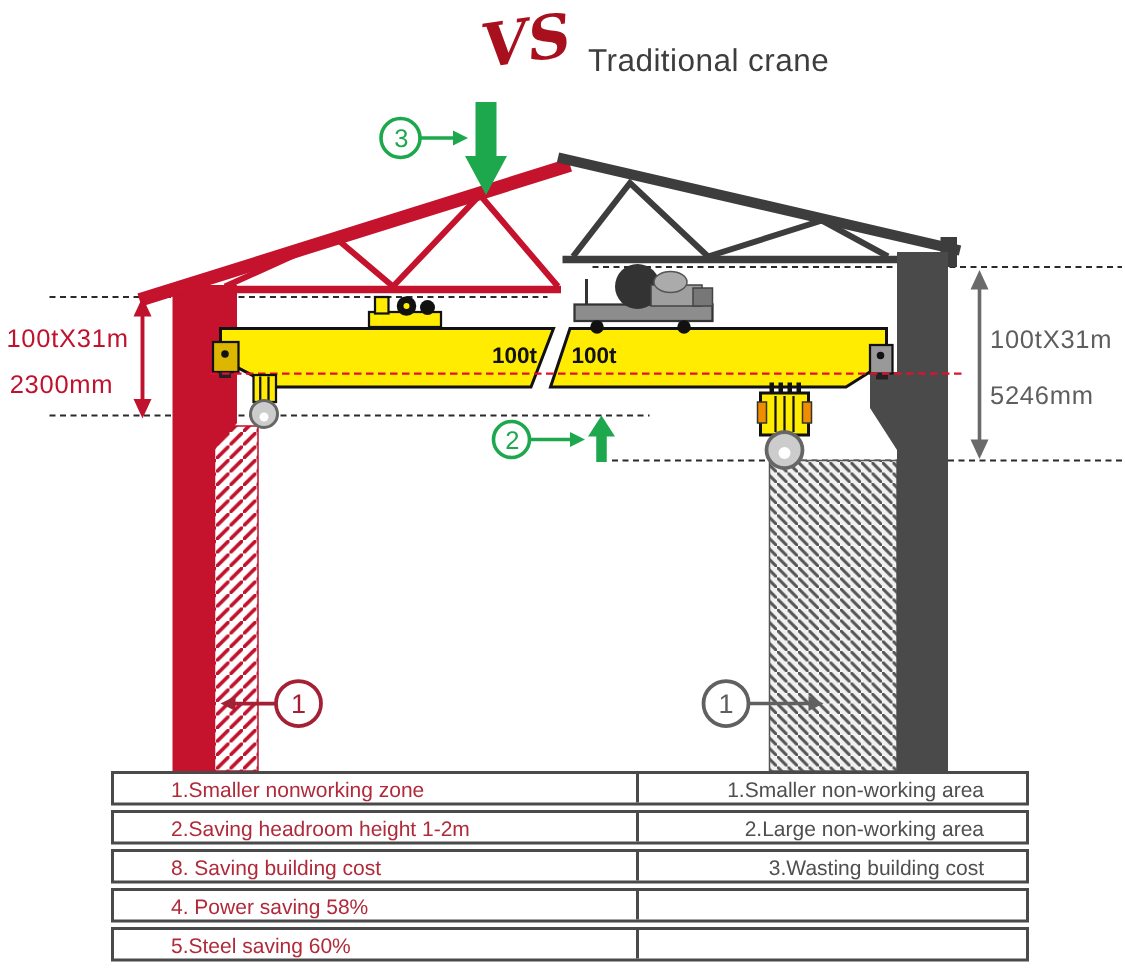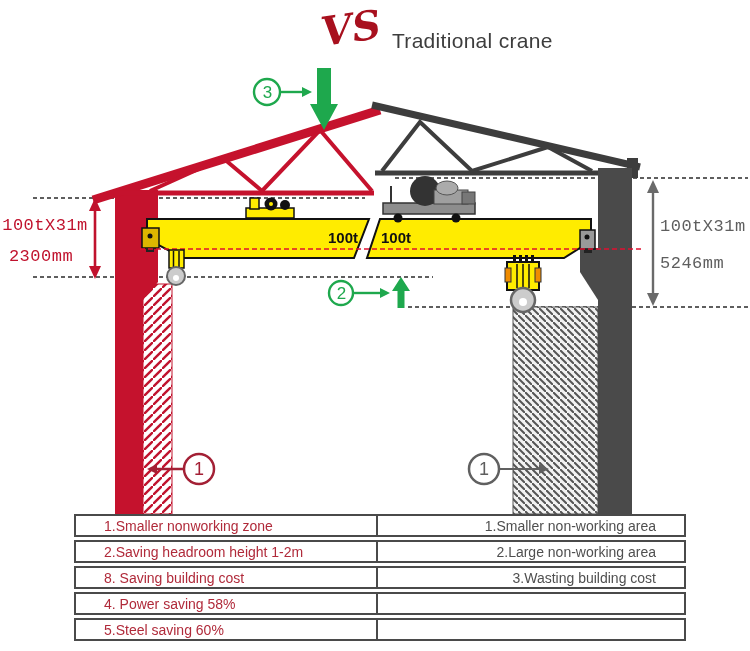--- a/index.html
+++ b/index.html
@@ -8,37 +8,37 @@
     font-family:"Liberation Sans", sans-serif;overflow:hidden;
   }
   .abs{position:absolute;}
   svg{display:block;}
   .title-eu{left:92px;top:29px;font-size:21px;color:#e8231d;letter-spacing:.3px;}
   .title-tr{left:392px;top:29px;font-size:21px;color:#3d3d3d;letter-spacing:.3px;}
   .vs-mark{
     left:321px;top:4px;font-family:"DejaVu Serif",serif;font-size:40px;
     font-weight:bold;font-style:italic;color:#a8101e;transform:rotate(-8deg);
   }
-  .spec{font-family:Liberation Mono, monospace;font-size:17px;letter-spacing:.5px;white-space:nowrap;}
+  .spec{font-family:Liberation Sans, sans-serif;font-size:17px;letter-spacing:.5px;white-space:nowrap;}
   .spec-eu{color:#c0122d;}
   .spec-tr{color:#5e5e5e;}
   .girder-label{font-size:15px;font-weight:700;color:#111;white-space:nowrap;}
   .design-label{font-size:15px;color:#222;white-space:nowrap;}
   .circ-num{display:flex;align-items:center;justify-content:center;font-size:17px;line-height:1;}
   .green-num{color:#1ea84d;}
   .red-num{color:#a32035;font-size:18px;}
   .gray-num{color:#5e5e5e;font-size:18px;}
   .cmp-table{left:74px;top:514px;width:612px;display:flex;flex-direction:column;gap:3px;}
   .t-row{
     display:flex;height:23px;border:2px solid #4a4a4a;background:#fff;
     box-sizing:border-box;align-items:stretch;
   }
   .t-cell-l{
-    width:302px;box-sizing:border-box;border-right:2px solid #4a4a4a;
-    display:flex;align-items:center;padding-left:28px;font-size:14px;color:#b02a3a;
+    width:350px;box-sizing:border-box;border-right:2px solid #4a4a4a;
+    display:flex;align-items:center;padding-left:38px;font-size:14px;color:#b02a3a;
     white-space:nowrap;overflow:hidden;
   }
   .t-cell-r{
     flex:1;display:flex;align-items:center;justify-content:flex-end;
     padding-right:28px;font-size:14px;color:#4f4f4f;white-space:nowrap;overflow:hidden;
   }
 </style>
 </head>
 <body>
 

